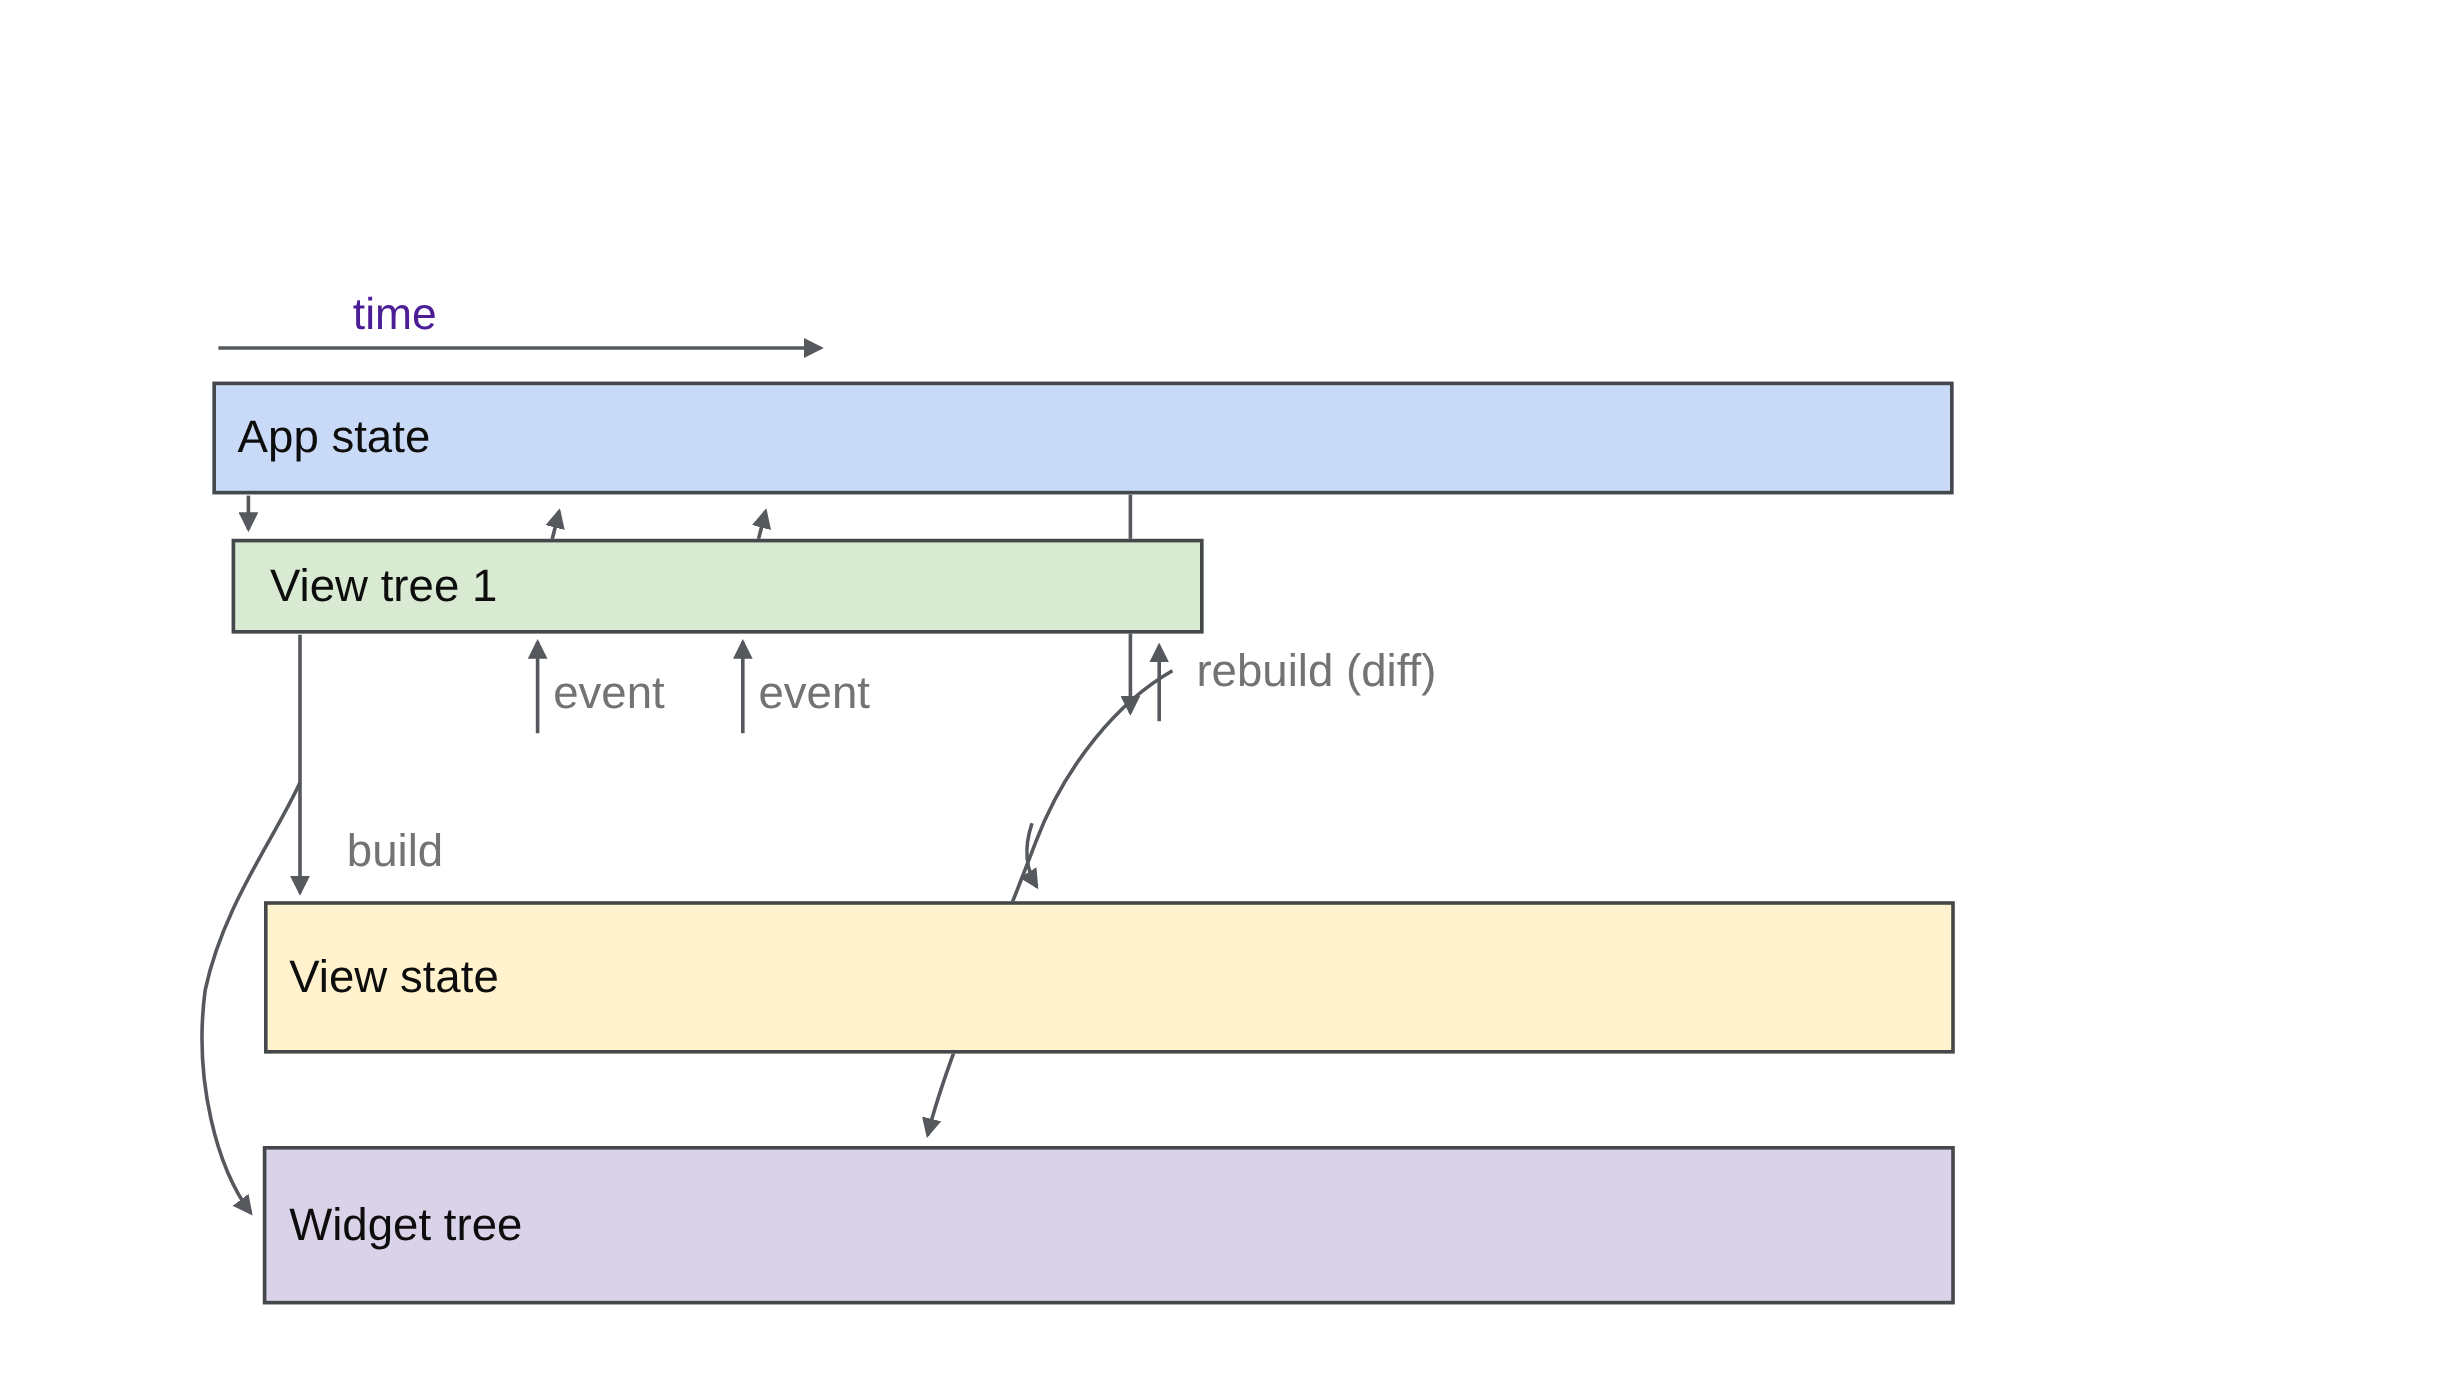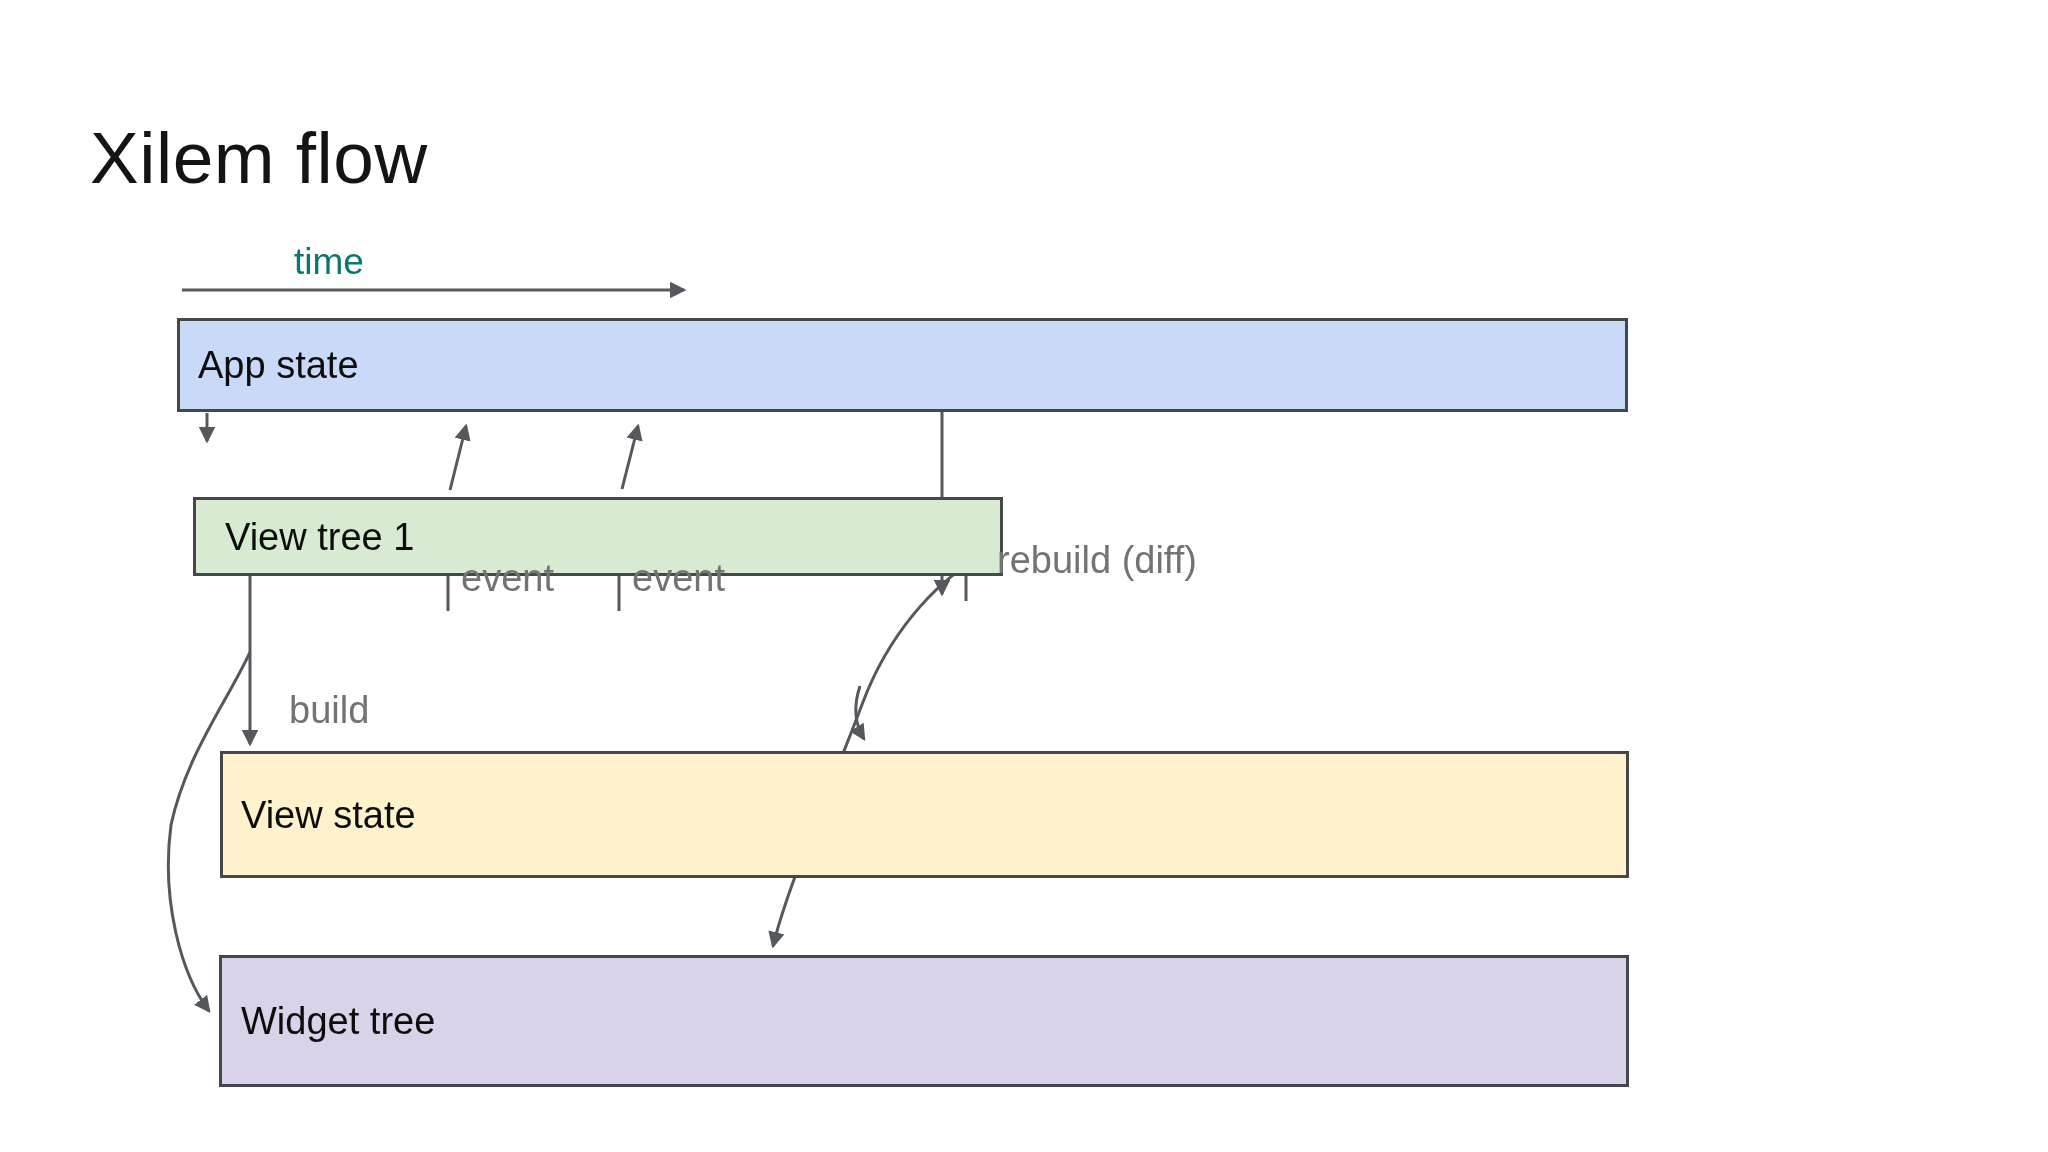--- a/index.html
+++ b/index.html
@@ -33,50 +33,49 @@
     line-height: 1.05;
     white-space: nowrap;
     color: #737373;
   }
   .time-label {
     position: absolute;
     left: 294px;
     top: 243px;
     font-size: 37px;
     line-height: 1.05;
-    color: #0f766e;
+    color: #4c1d95;
   }
   .box {
     position: absolute;
     box-sizing: border-box;
     border: 3px solid #45484b;
     display: flex;
     align-items: center;
     font-size: 38px;
     line-height: 1;
     white-space: nowrap;
   }
   .box-app-state   { left: 177px; top: 318px; width: 1451px; height: 94px;  padding-left: 18px; }
-  .box-view-tree-1 { left: 193px; top: 449px; width: 810px;  height: 79px;  padding-left: 29px; margin-top: 48px; }
+  .box-view-tree-1 { left: 193px; top: 449px; width: 810px;  height: 79px;  padding-left: 29px; }
   .box-view-tree-2 { left: 906px; top: 605px; width: 667px;  height: 78px;  padding-left: 17px; }
   .box-view-state  { left: 220px; top: 751px; width: 1409px; height: 127px; padding-left: 18px; }
   .box-widget-tree { left: 219px; top: 955px; width: 1410px; height: 132px; padding-left: 19px; }
   .arrow-layer {
     position: absolute;
     left: 0;
     top: 0;
     pointer-events: none;
   }
 </style>
 </head>
 <body>
 
 <div class="stage">
 
-  <h1 class="slide-title">Xilem flow</h1>
 
   <div class="time-label">time</div>
 
   <svg class="arrow-layer" width="2048" height="1152" viewBox="0 0 2048 1152">
     <defs>
       <marker id="ah" viewBox="0 0 10 10" refX="8.5" refY="5" markerWidth="5.5" markerHeight="5.5" orient="auto-start-reverse">
         <path d="M 0 0 L 10 5 L 0 10 z" fill="#55585c"></path>
       </marker>
     </defs>
 

